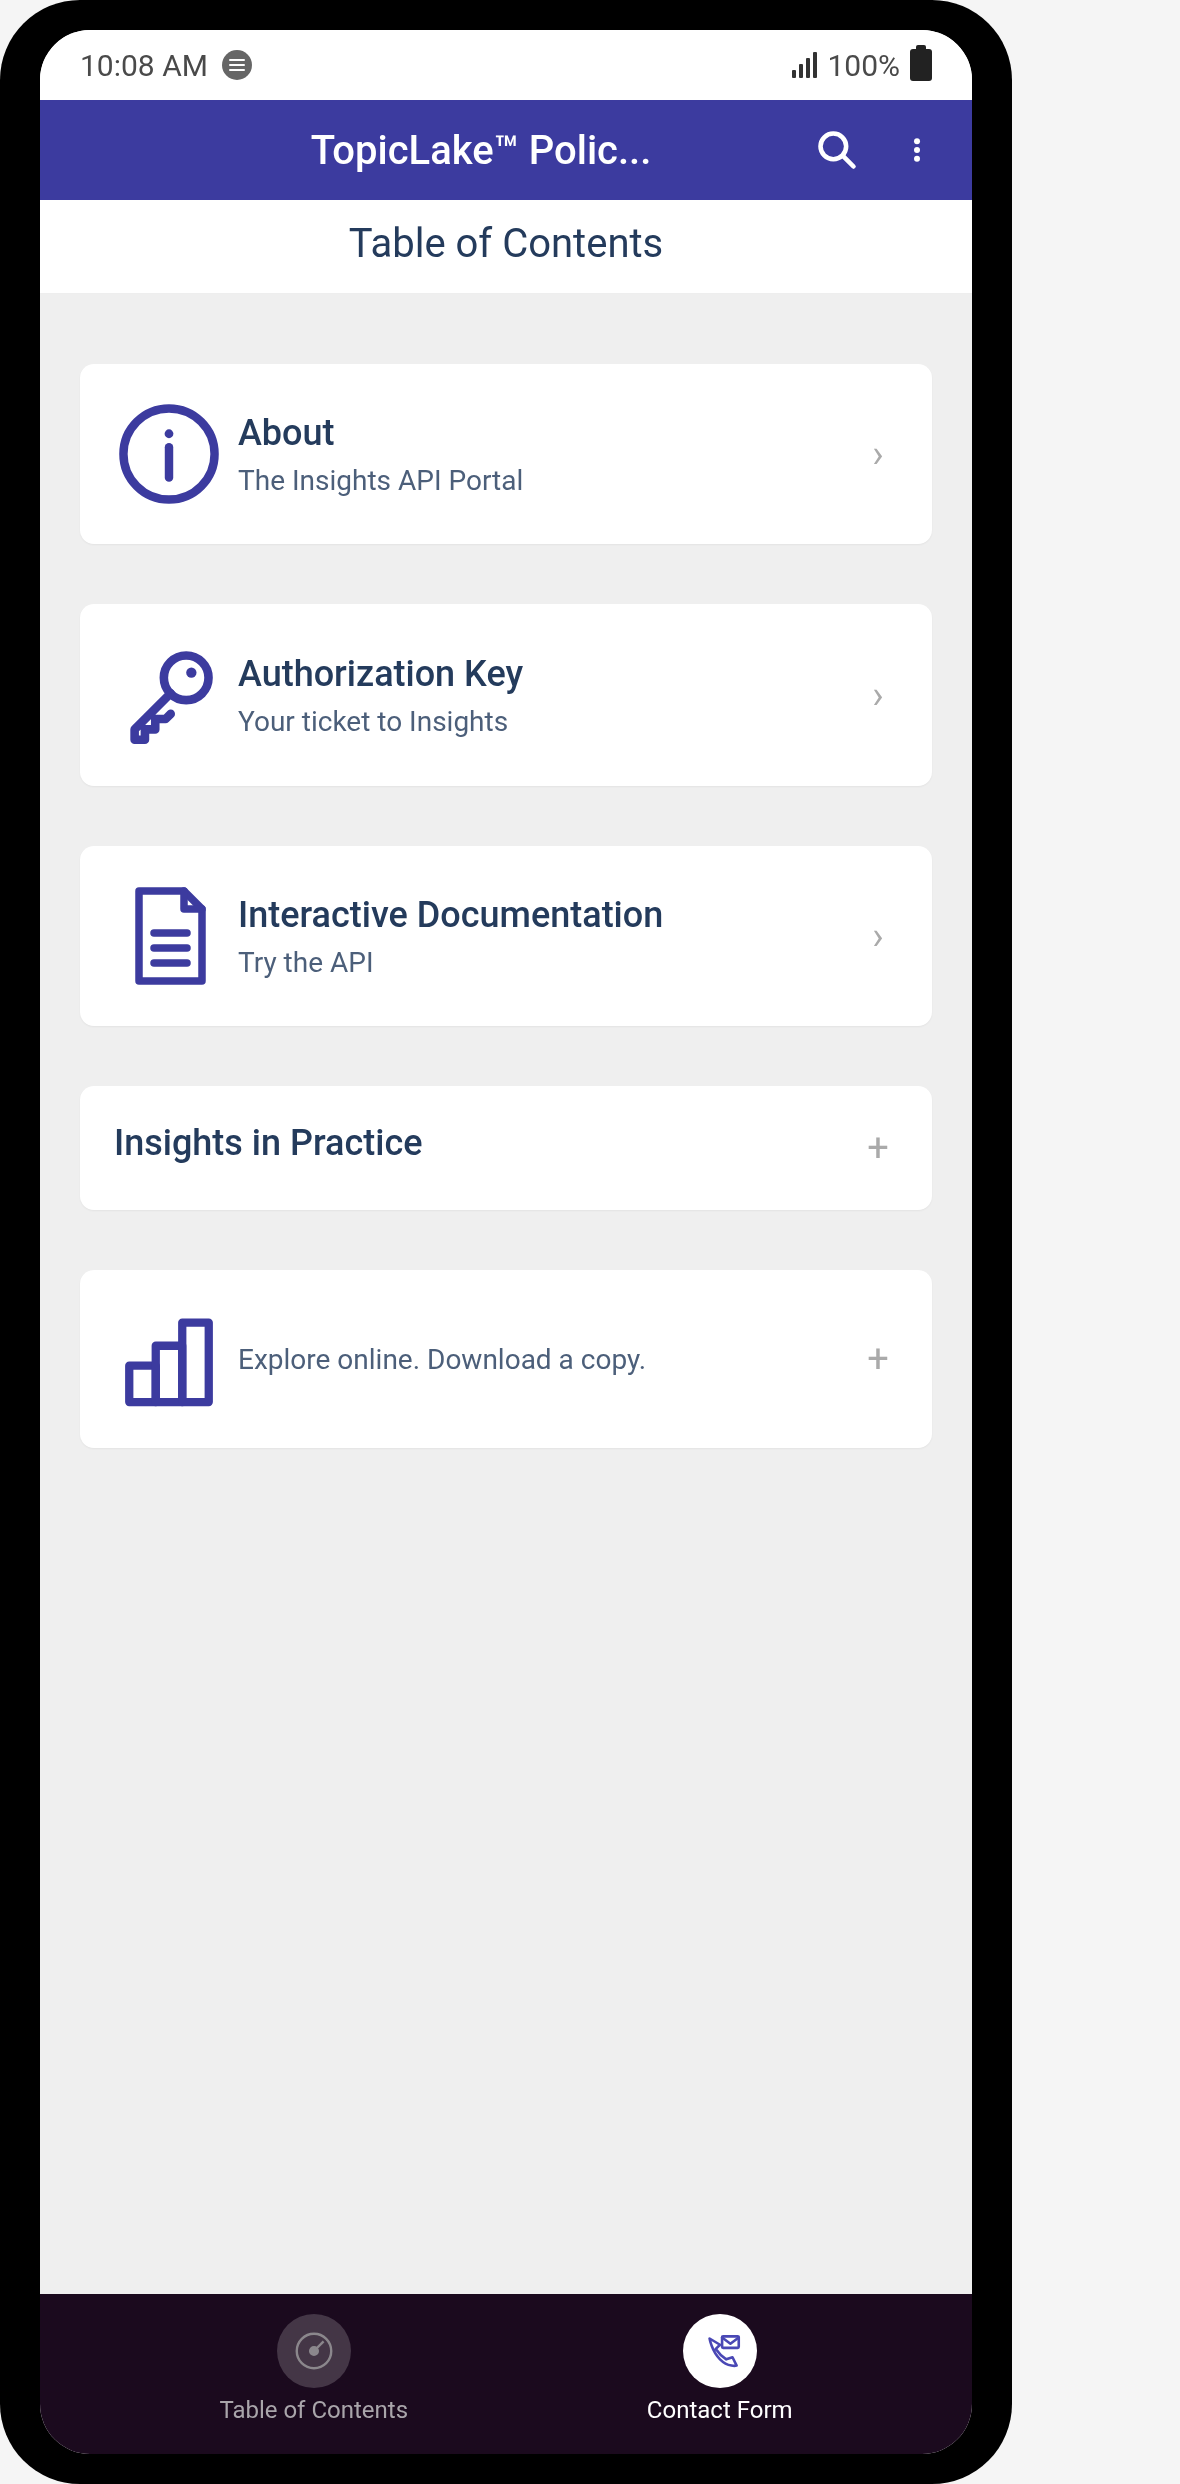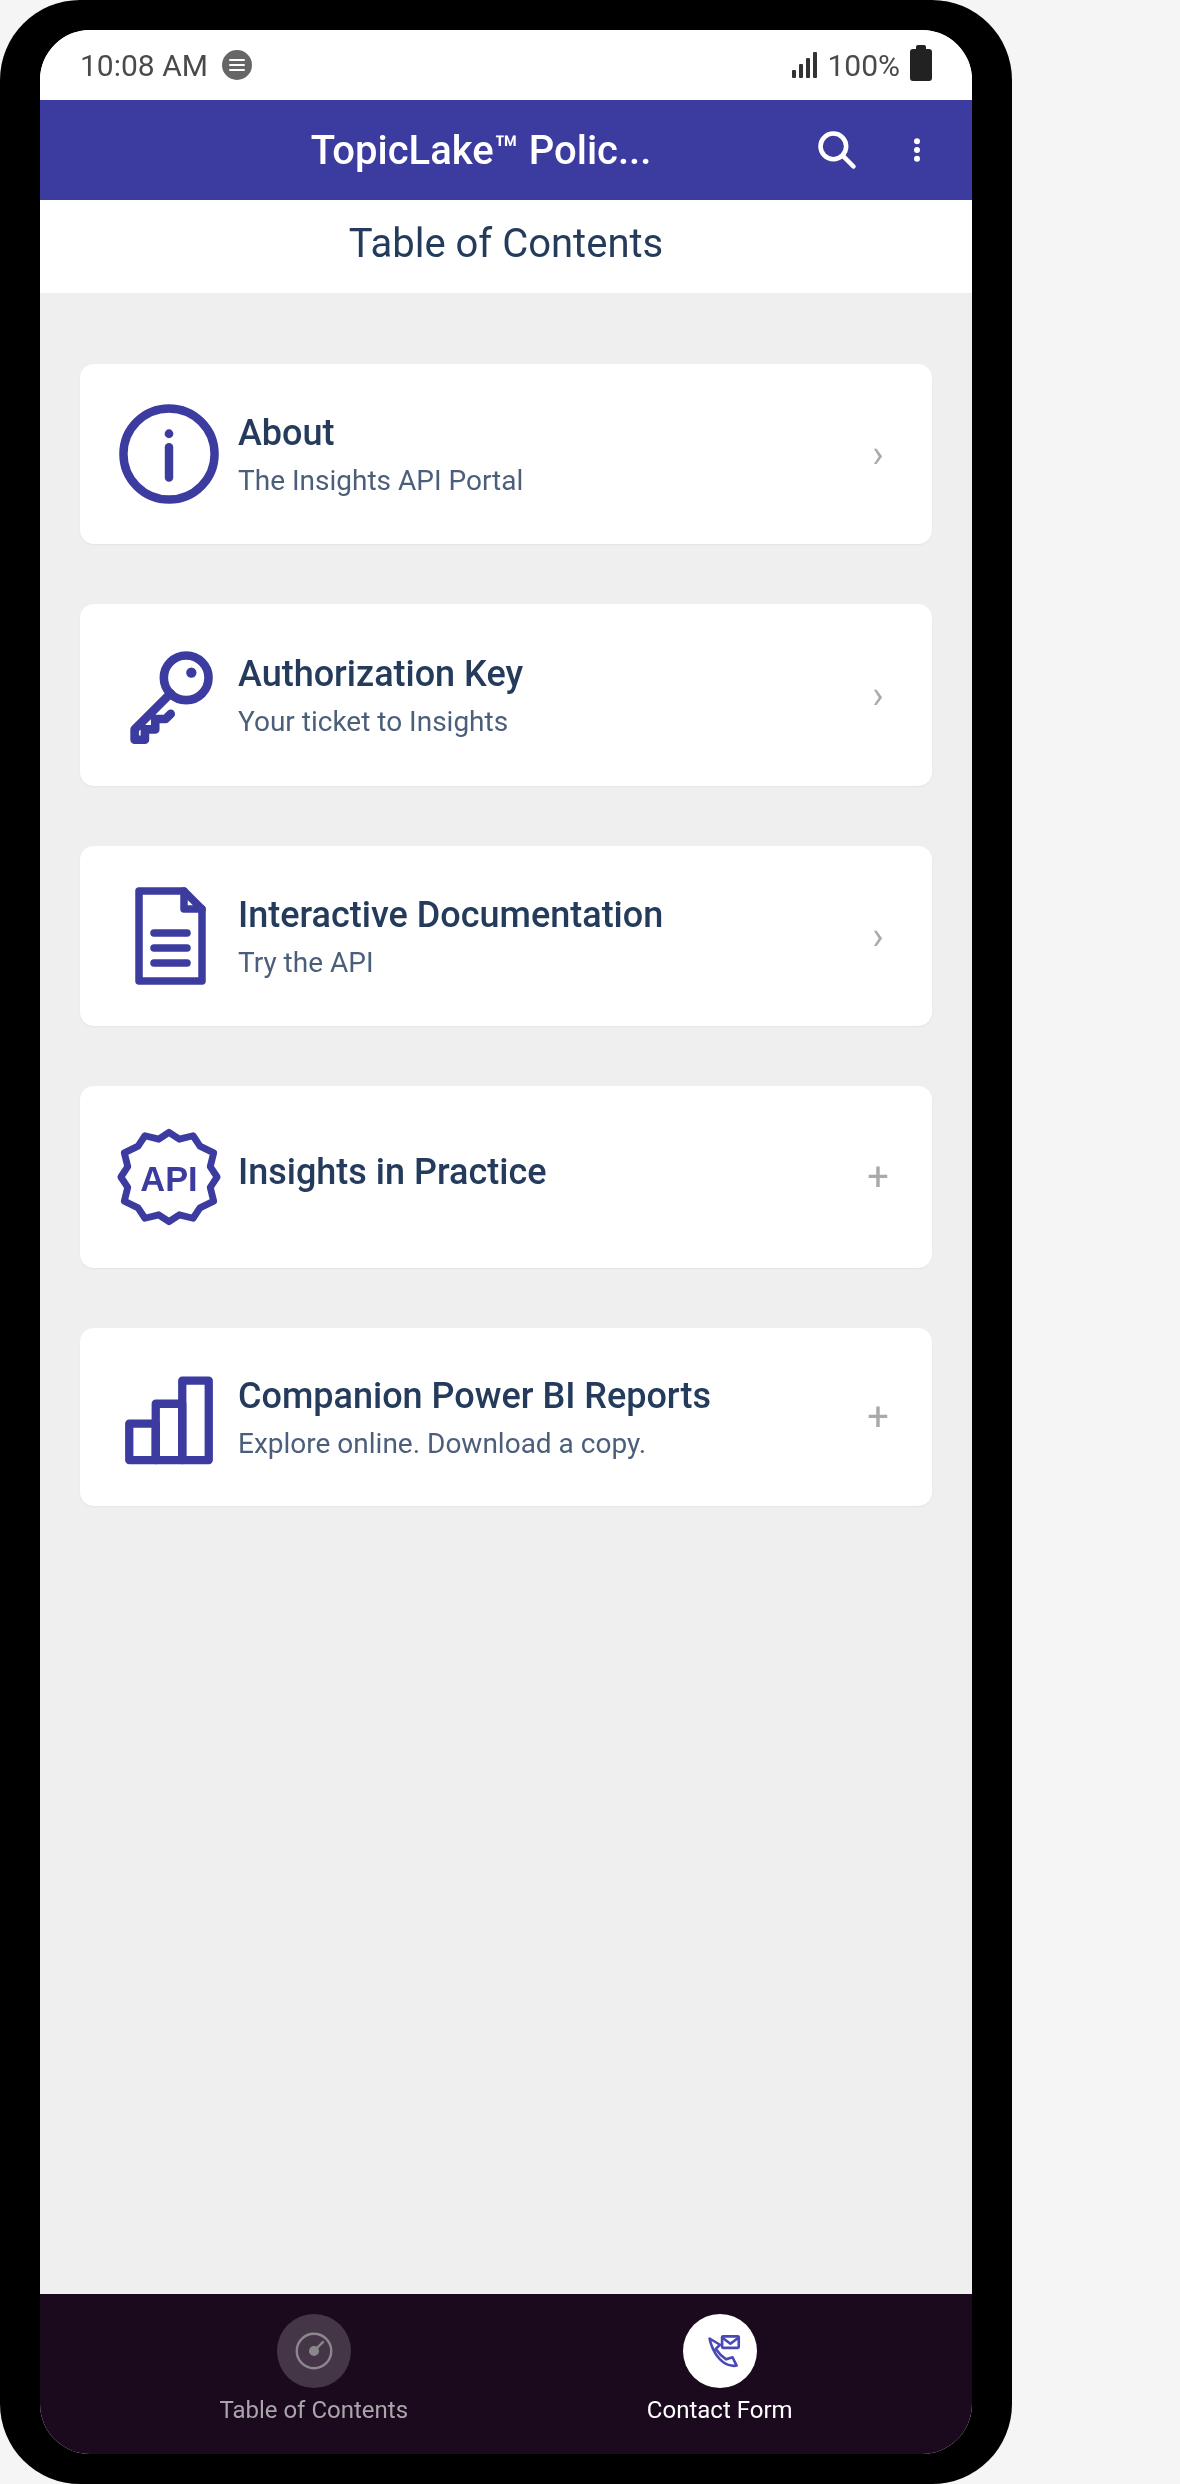--- a/index.html
+++ b/index.html
@@ -260,42 +260,35 @@
           </svg>
         </div>
         <div class="text-wrap">
           <div class="card-title">Interactive Documentation</div>
           <div class="card-sub">Try the API</div>
         </div>
         <div class="action-icon">›</div>
       </div>
 
       <div class="card">
-        <div class="icon-wrap">
-          <svg width="110" height="110" viewBox="0 0 64 64" fill="none" stroke="#3c3b9f" stroke-width="4" stroke-linejoin="round">
-            <path d="M32 6 L38 10 L46 8 L50 14 L58 18 L56 26 L60 32 L56 38 L58 46 L50 50 L46 56 L38 54 L32 58 L26 54 L18 56 L14 50 L6 46 L8 38 L4 32 L8 26 L6 18 L14 14 L18 8 L26 10 Z"></path>
-            <text x="32" y="40" text-anchor="middle" font-size="20" font-weight="bold" fill="#3c3b9f" stroke="none" font-family="Arial">API</text>
-          </svg>
-        </div>
         <div class="text-wrap">
           <div class="card-title">Insights in Practice</div>
         </div>
         <div class="action-icon">+</div>
       </div>
 
       <div class="card">
         <div class="icon-wrap">
           <svg width="106" height="106" viewBox="0 0 64 64" fill="none" stroke="#3c3b9f" stroke-width="5" stroke-linejoin="round">
             <rect x="8" y="36" width="16" height="22"></rect>
             <rect x="24" y="24" width="16" height="34"></rect>
             <rect x="40" y="10" width="16" height="48"></rect>
           </svg>
         </div>
         <div class="text-wrap">
-          <div class="card-title">Companion Power BI Reports</div>
           <div class="card-sub">Explore online. Download a copy.</div>
         </div>
         <div class="action-icon">+</div>
       </div>
 
     </div>
 
     <div class="bottom-nav">
       <div class="nav-item">
         <div class="nav-icon-circle dim">

